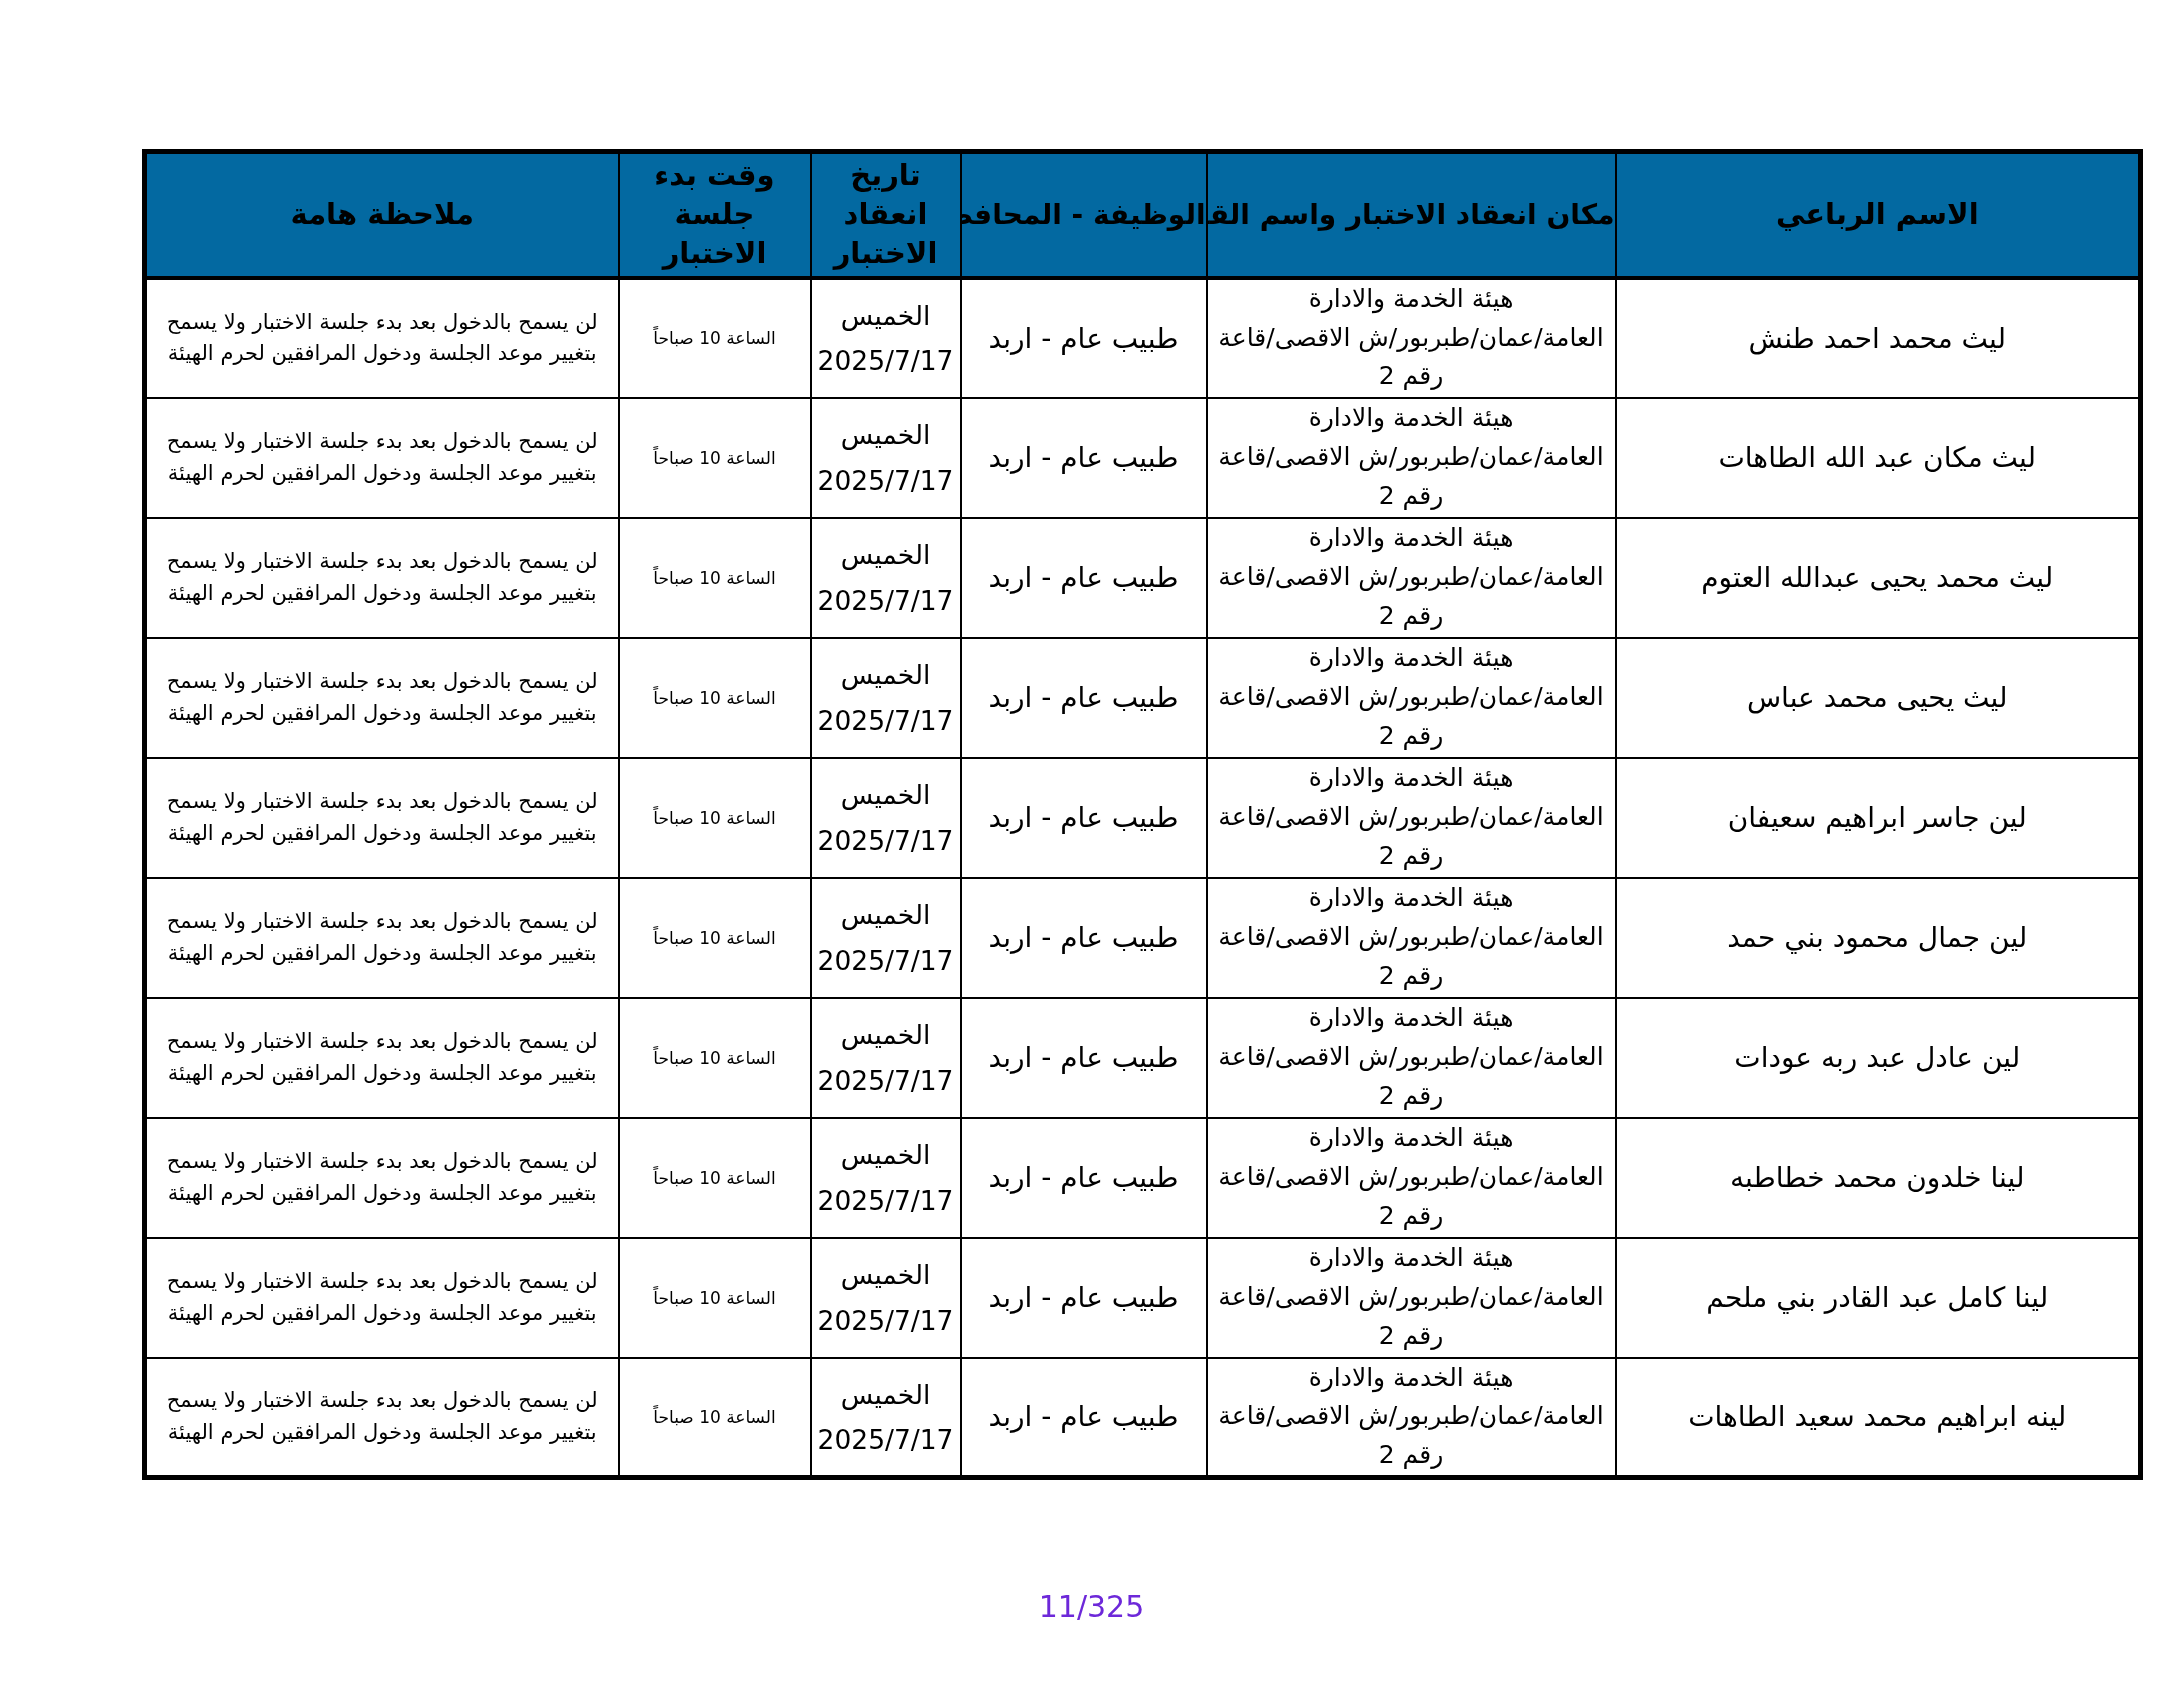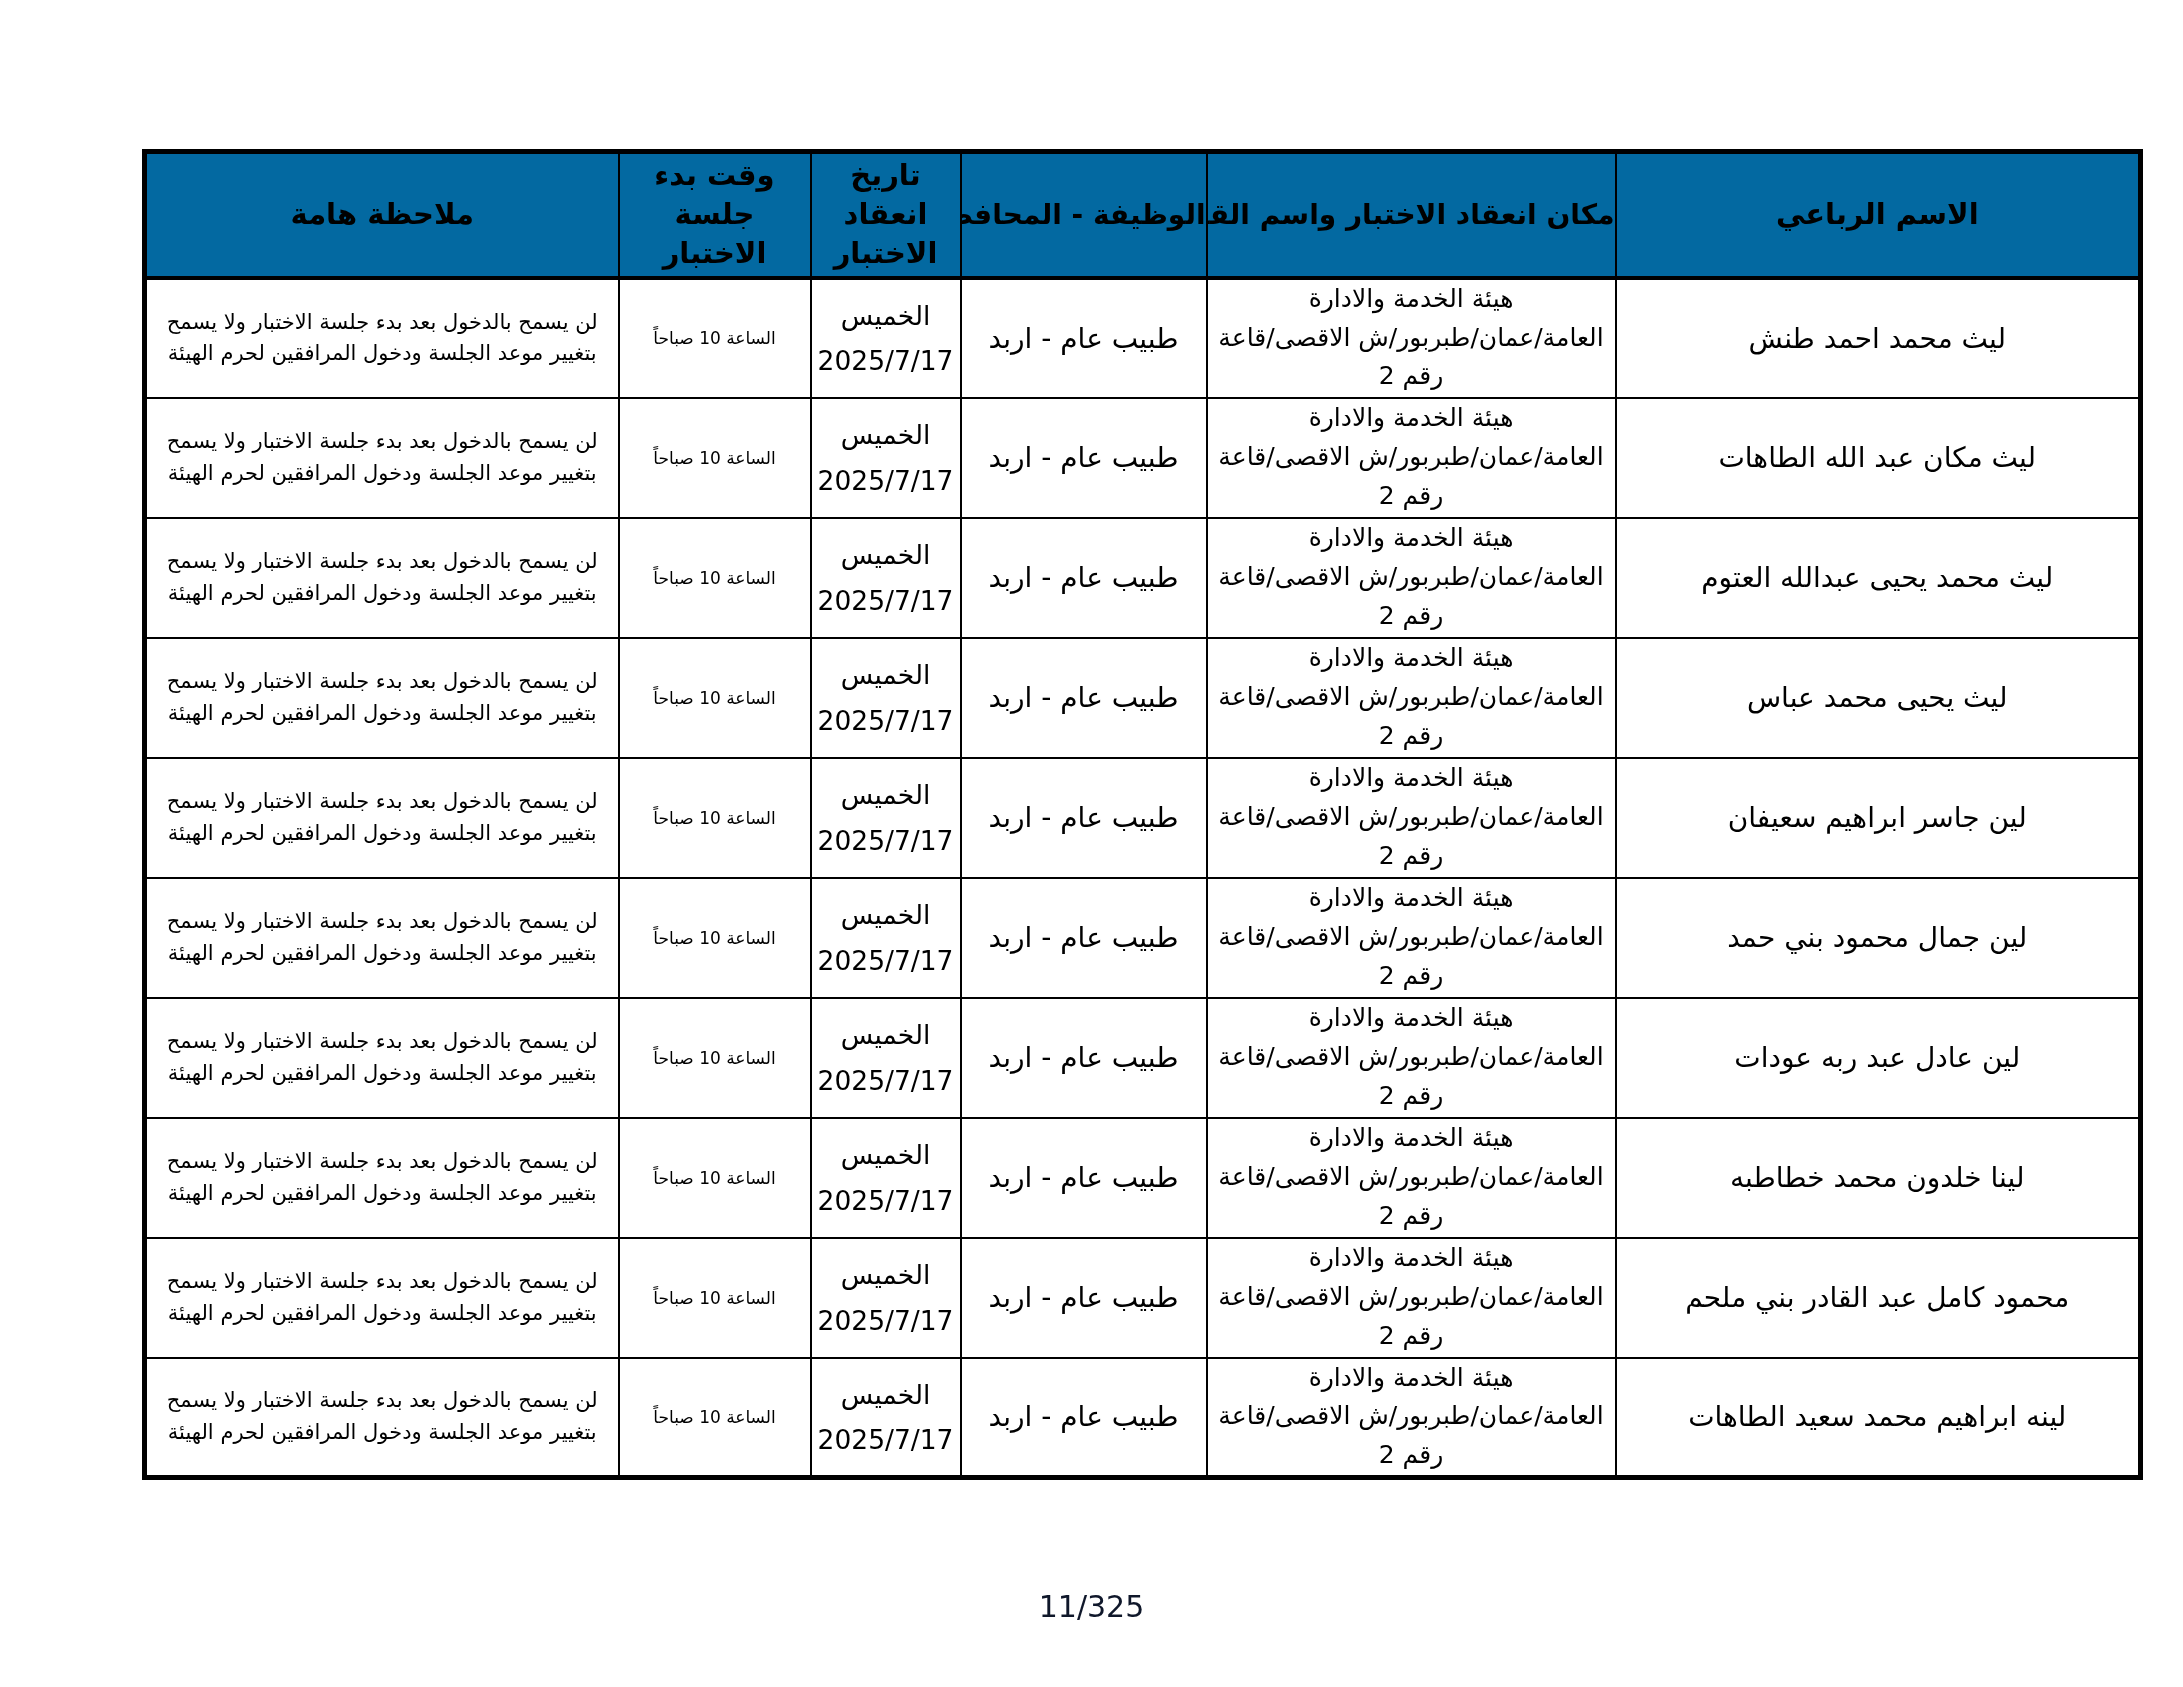--- a/index.html
+++ b/index.html
@@ -50,21 +50,21 @@
   td.c-date { font-size: 26.5px; line-height: 1.7; white-space: nowrap; margin-left: 7px; }
   td.c-time { font-size: 17px; white-space: nowrap; padding: 0 2.6px; }
   td.c-note { font-size: 21px; line-height: 1.5; padding: 0 14.6px; }
   .page-number {
     position: absolute;
     top: 1589px;
     left: 0;
     width: 2183px;
     text-align: center;
     font-size: 30px;
-    color: #0f172a;
+    color: #6d28d9;
   }
 </style>
 </head>
 <body>
 
 <div class="sheet">
 
   <table class="exam-table">
     <colgroup>
       <col style="width:525px">
@@ -206,21 +206,21 @@
         </td>
         <td class="c-job">طبيب عام - اربد</td>
         <td class="c-date">
           <span class="line">الخميس</span>
           <span class="line">2025/7/17</span>
         </td>
         <td class="c-time">الساعة 10 صباحاً</td>
         <td class="c-note">لن يسمح بالدخول بعد بدء جلسة الاختبار ولا يسمح بتغيير موعد الجلسة ودخول المرافقين لحرم الهيئة</td>
       </tr>
       <tr>
-        <td class="c-name">محمود كامل عبد  القادر بني  ملحم</td>
+        <td class="c-name">لينا كامل عبد  القادر بني  ملحم</td>
         <td class="c-loc">
           <span class="line">هيئة الخدمة والادارة</span>
           <span class="line">العامة/عمان/طبربور/ش الاقصى/قاعة</span>
           <span class="line">رقم 2</span>
         </td>
         <td class="c-job">طبيب عام - اربد</td>
         <td class="c-date">
           <span class="line">الخميس</span>
           <span class="line">2025/7/17</span>
         </td>

